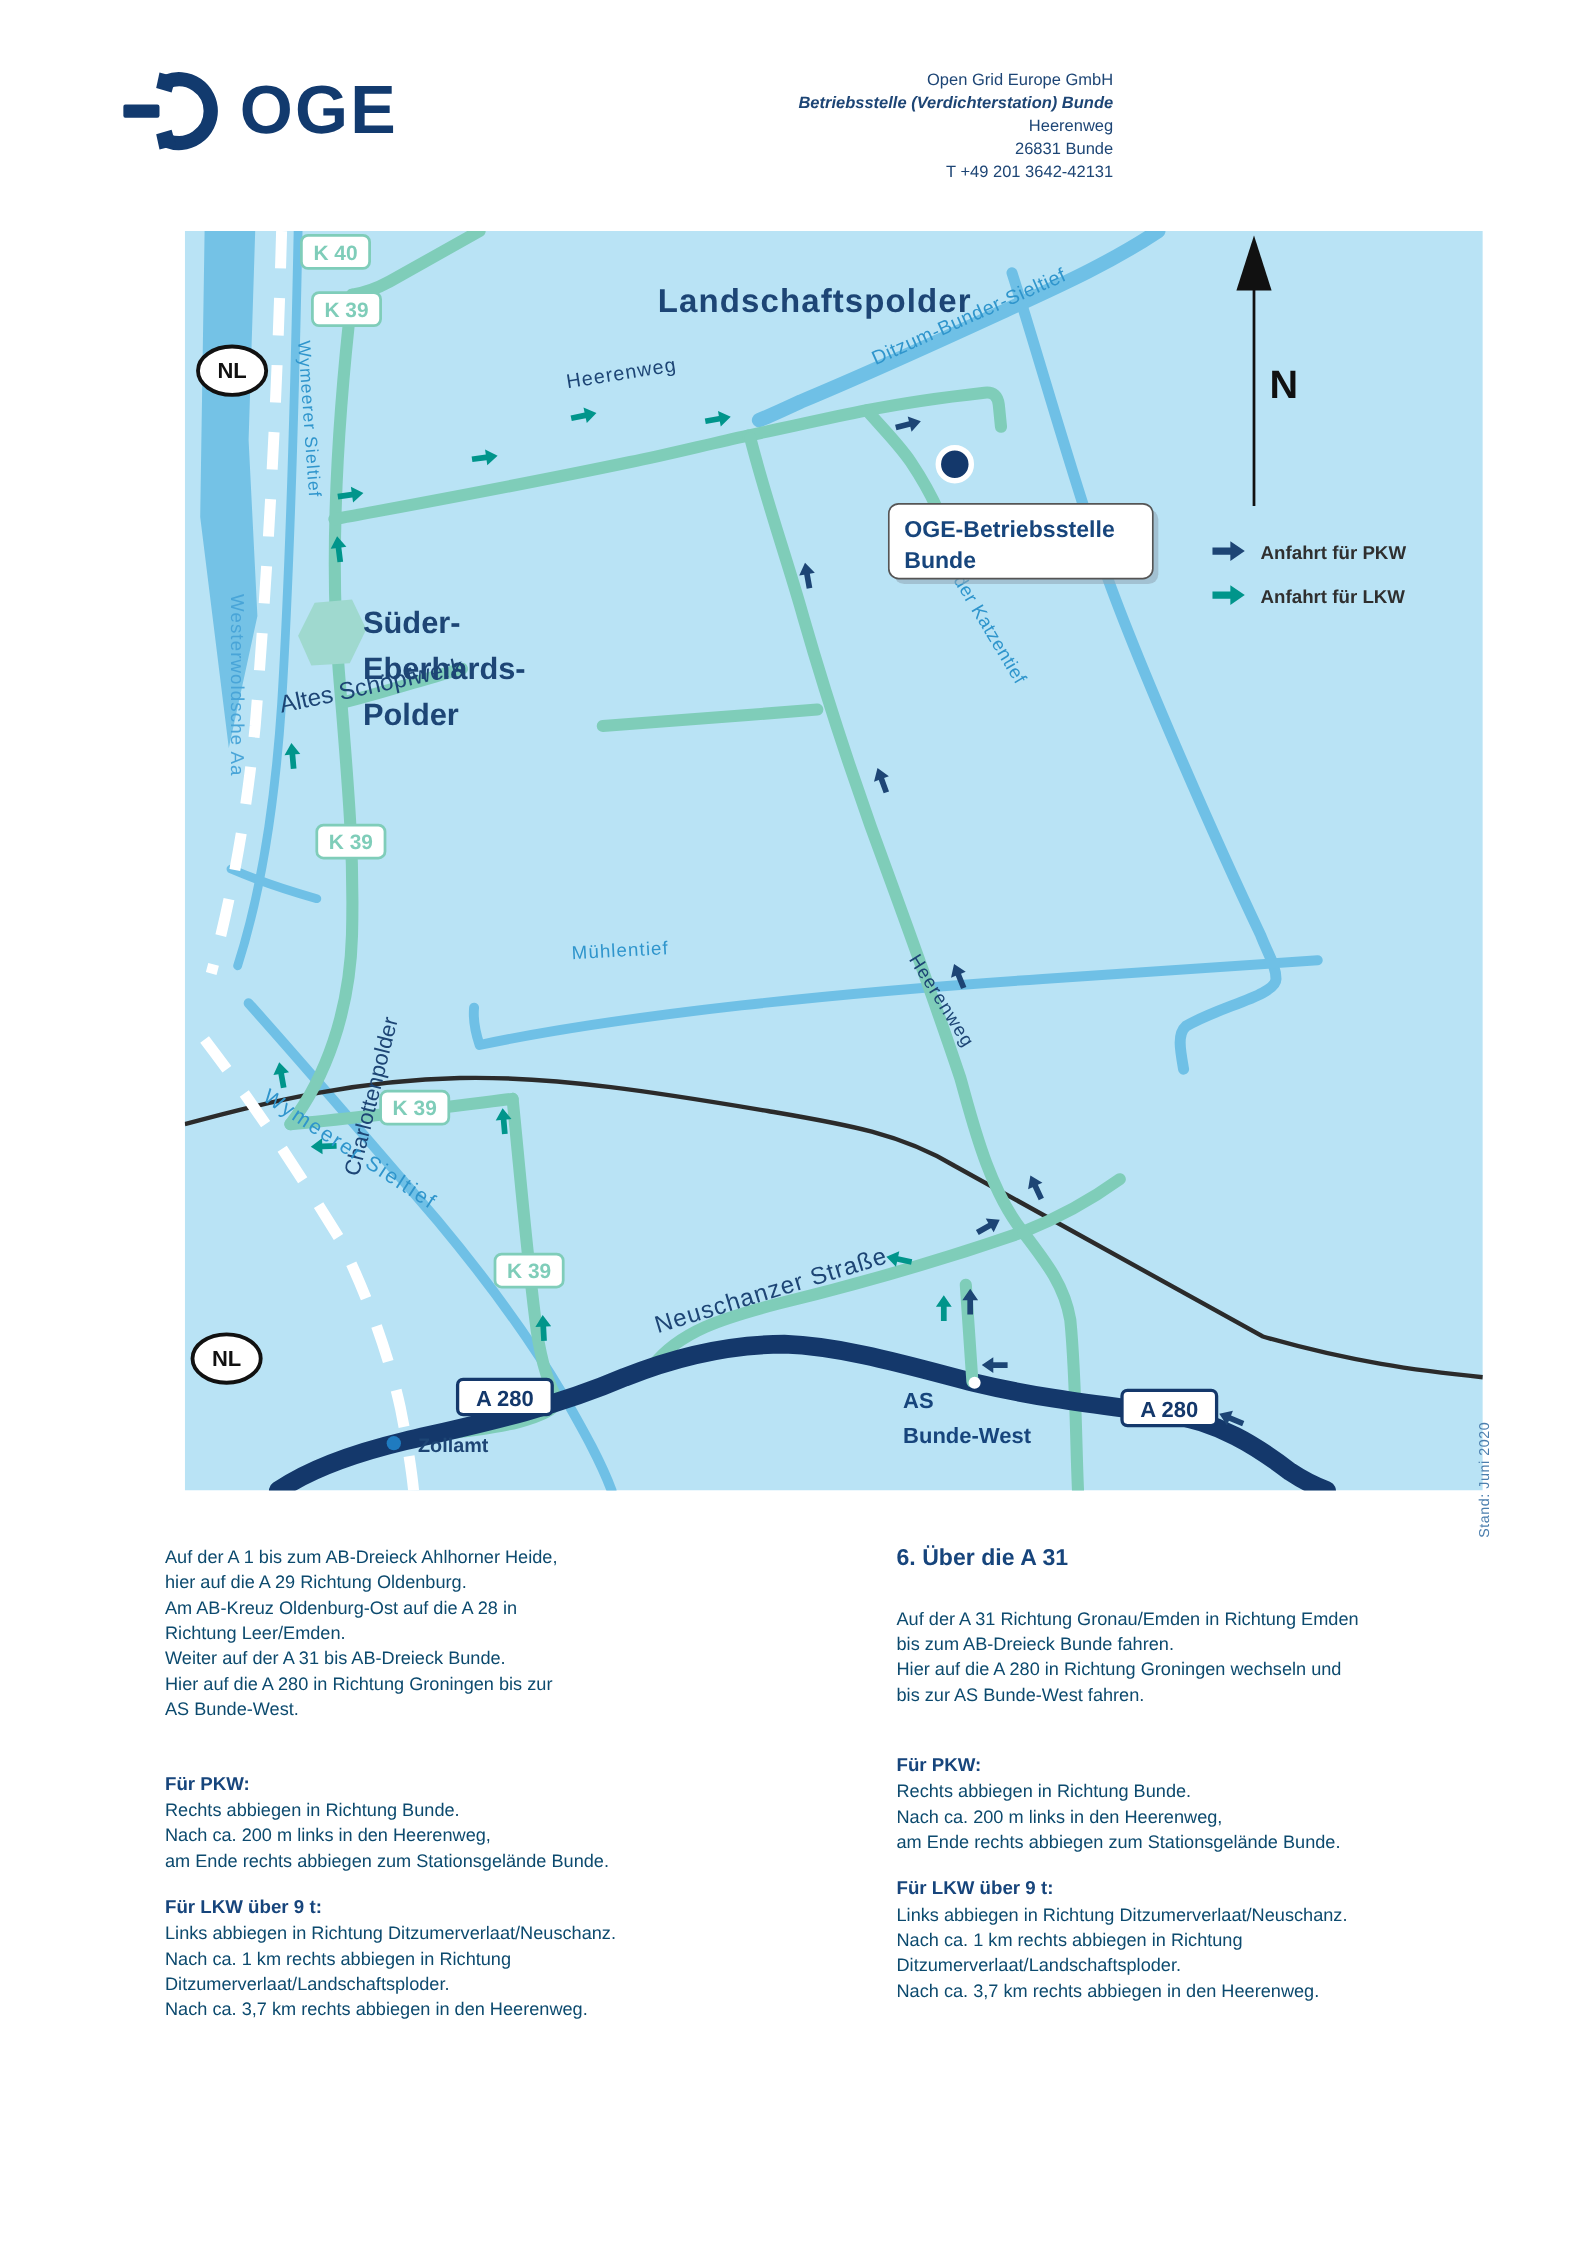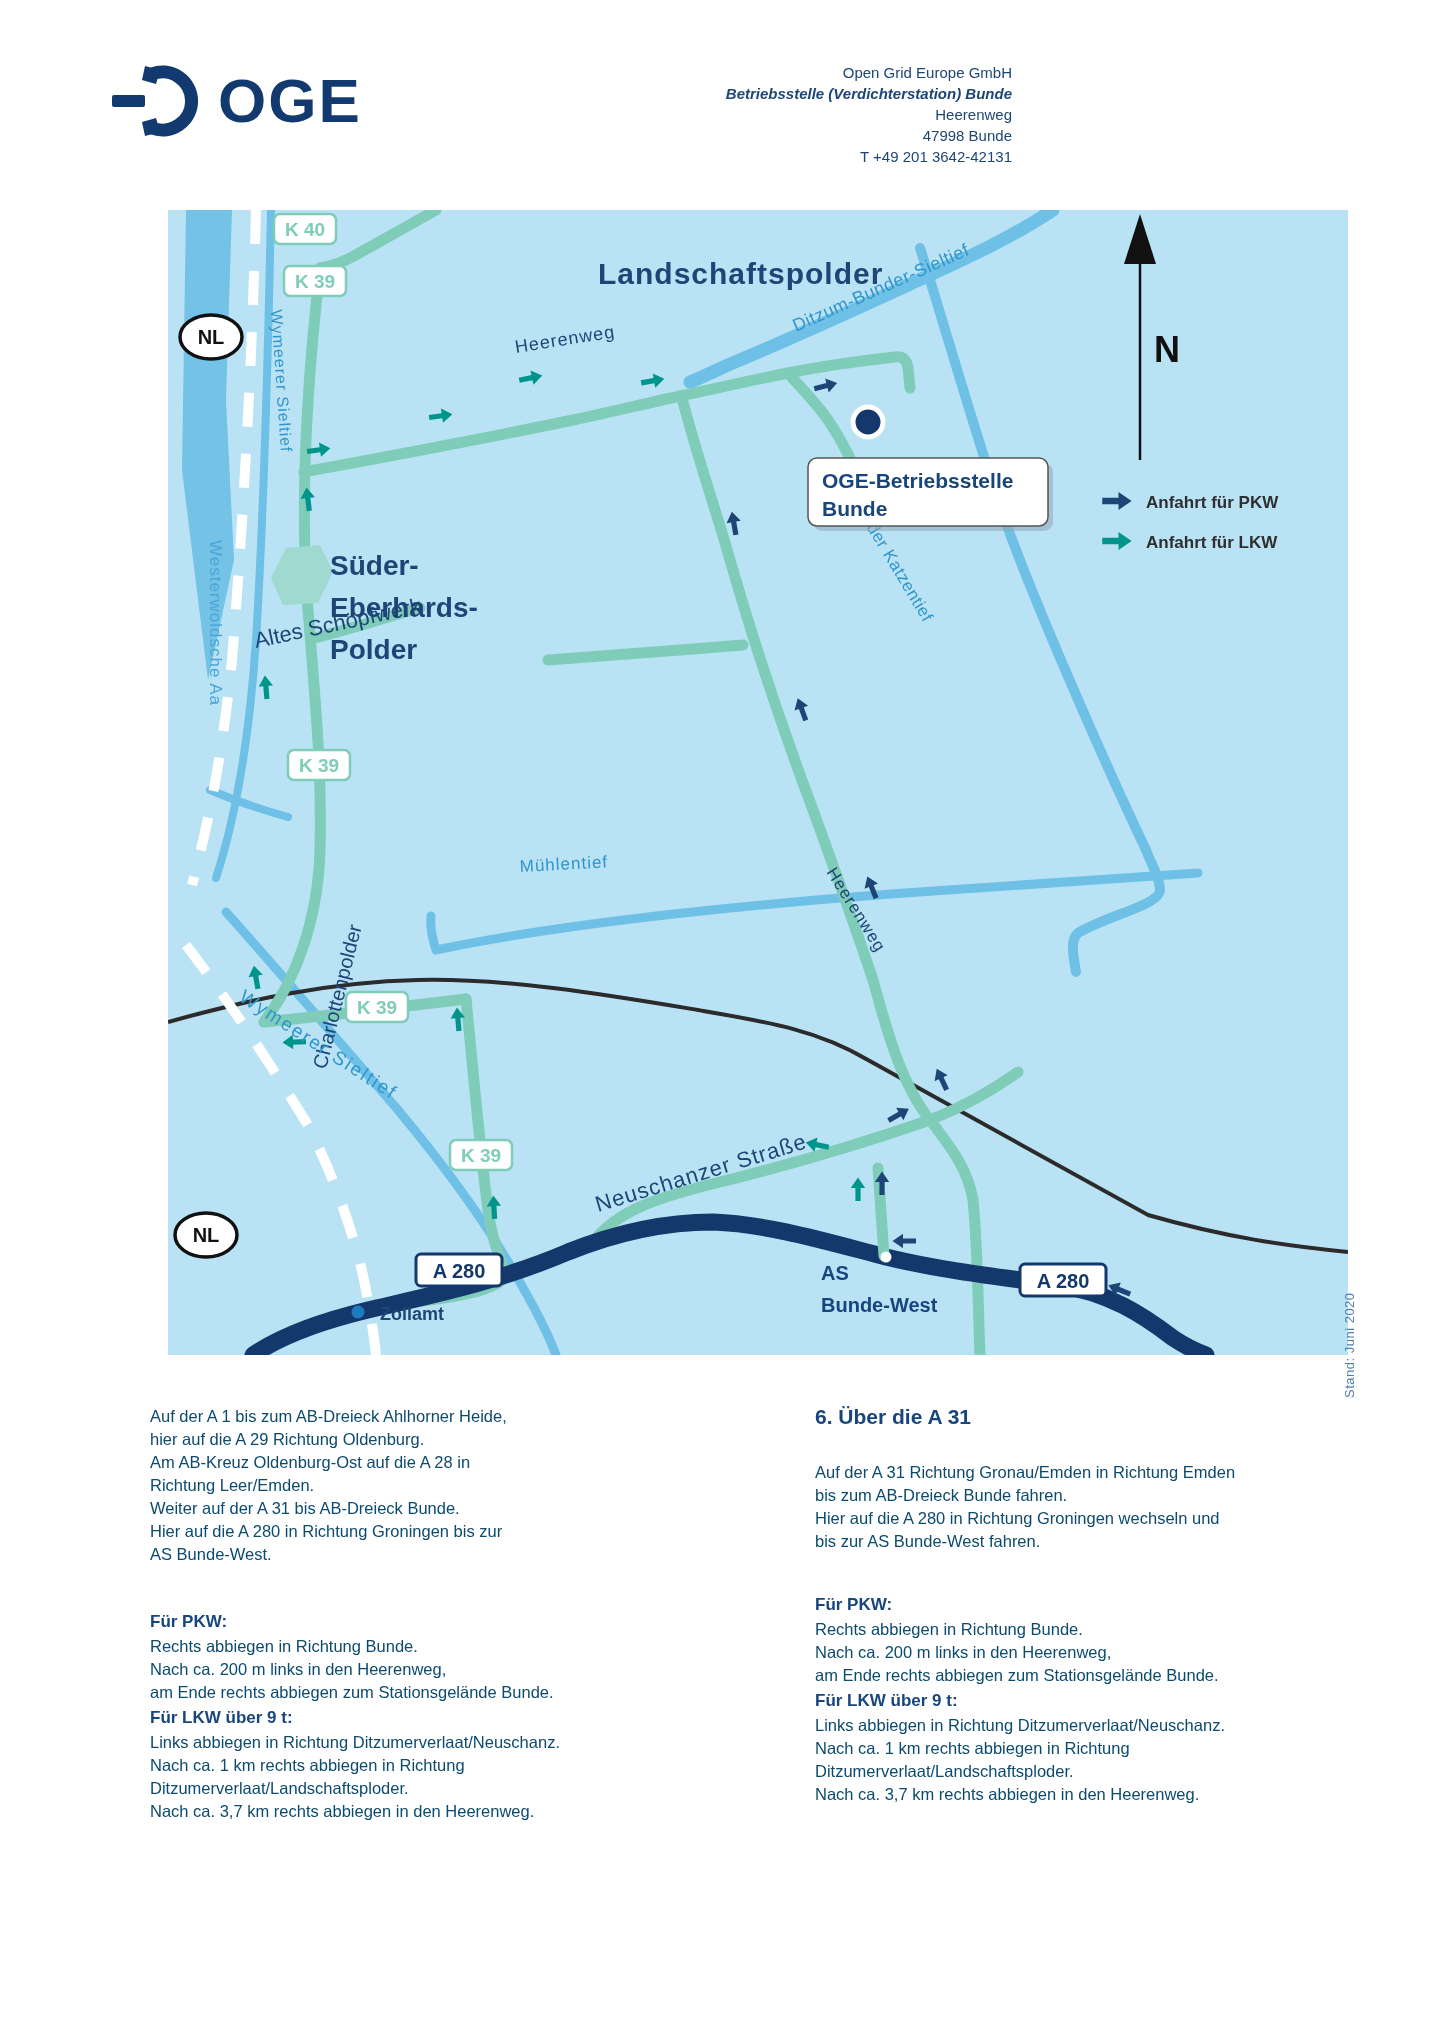--- a/index.html
+++ b/index.html
@@ -16,42 +16,42 @@
   .stand{position:absolute;left:1342px;top:1398px;width:212px;height:18px;
          transform:rotate(-90deg);transform-origin:0 0;
          color:#4c7fae;font-size:13px;letter-spacing:.5px;white-space:nowrap;}
 
   
   .col{position:absolute;top:1405px;width:585px;}
   .col1{left:150px;} .col2{left:815px;}
   .col h3{margin:0 0 32px 0;font-size:21px;font-weight:bold;color:#17457c;}
   .col p{margin:0;font-size:16.5px;line-height:23px;color:#0c4a6e;white-space:pre-line;}
   .col h4{margin:0 0 3px 0;font-size:17px;font-weight:bold;color:#17457c;}
-  .col .gap1{margin-top:46px;} .col .gap2{margin-top:4px;}
+  .col .gap1{margin-top:46px;} .col .gap2{margin-top:20px;}
   .col2 .gap1{margin-top:42px;}
 
   svg text{font-family:"Liberation Sans",sans-serif;}
 </style>
 </head>
 <body>
 
 <div class="logo-wrap">
   <svg width="104" height="82" viewBox="0 0 104 82">
     <path d="M 40,14 A 29,29 0 1 1 40,68" fill="none" stroke="#123a6e" stroke-width="13"></path>
     <polygon points="33,6 48,10 44,24 30,20" fill="#123a6e"></polygon>
     <polygon points="33,76 48,72 44,58 30,62" fill="#123a6e"></polygon>
     <rect x="0" y="35" width="33" height="12" rx="2" fill="#123a6e"></rect>
   </svg>
   <div class="logo-text">OGE</div>
 </div>
 <div class="addr">
   <div>Open Grid Europe GmbH</div>
   <div class="b">Betriebsstelle (Verdichterstation) Bunde</div>
   <div>Heerenweg</div>
-  <div>47998 Bunde</div>
+  <div>26831 Bunde</div>
   <div>T +49 201 3642-42131</div>
 </div>
 
 <div class="map">
 <svg width="1180" height="1145" viewBox="0 0 1180 1145">
   <defs>
     <path id="arr" d="M-11 2.6 L2 2.6 L2 7.2 L12.5 0 L2 -7.2 L2 -2.6 L-11 -2.6 Z"></path>
   </defs>
 
   <rect x="0" y="0" width="1180" height="1145" fill="#b9e3f5"></rect>

